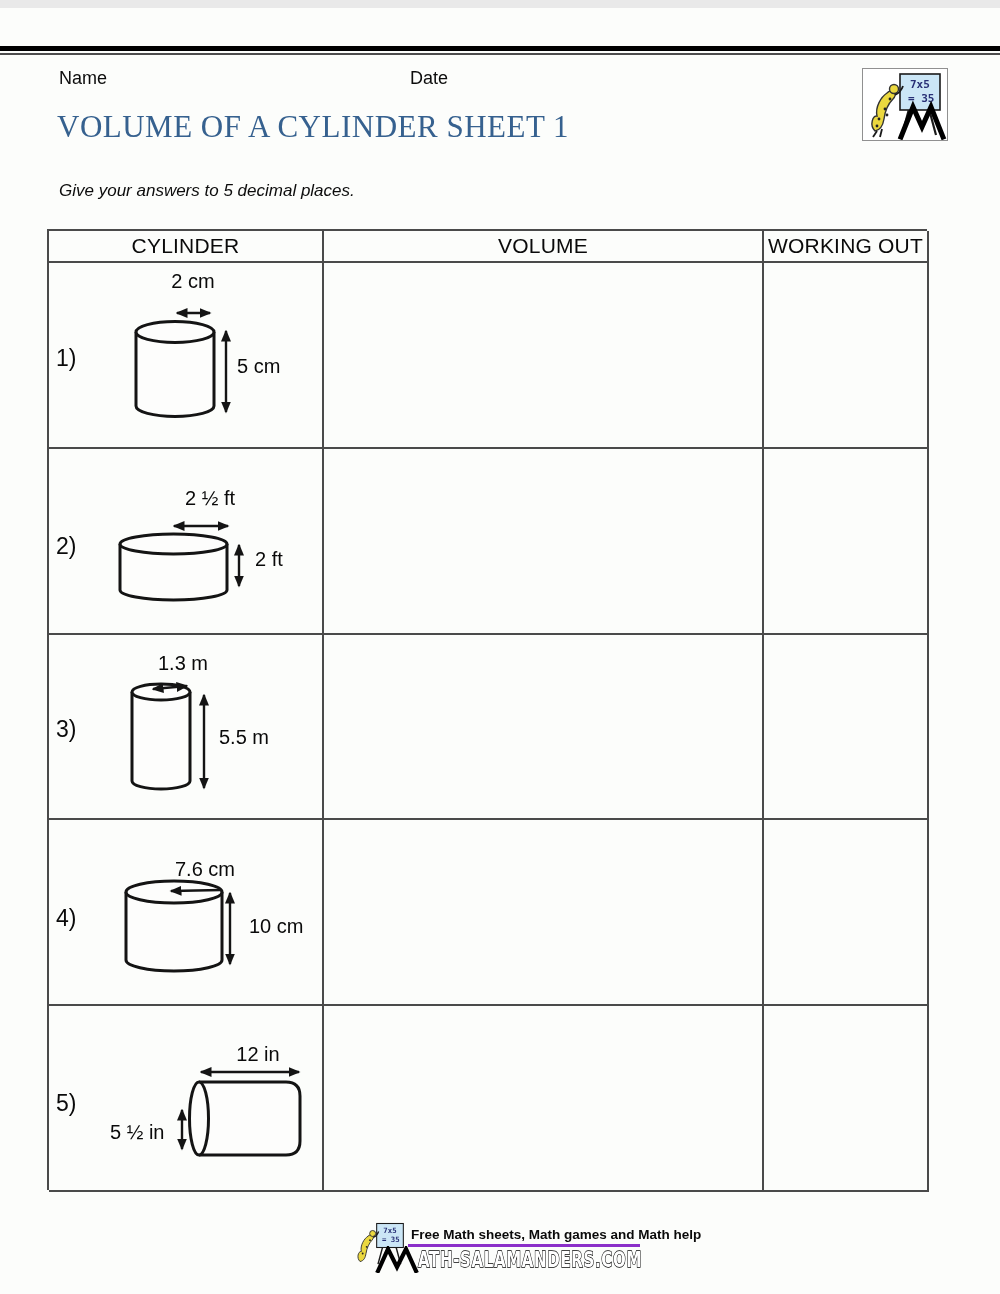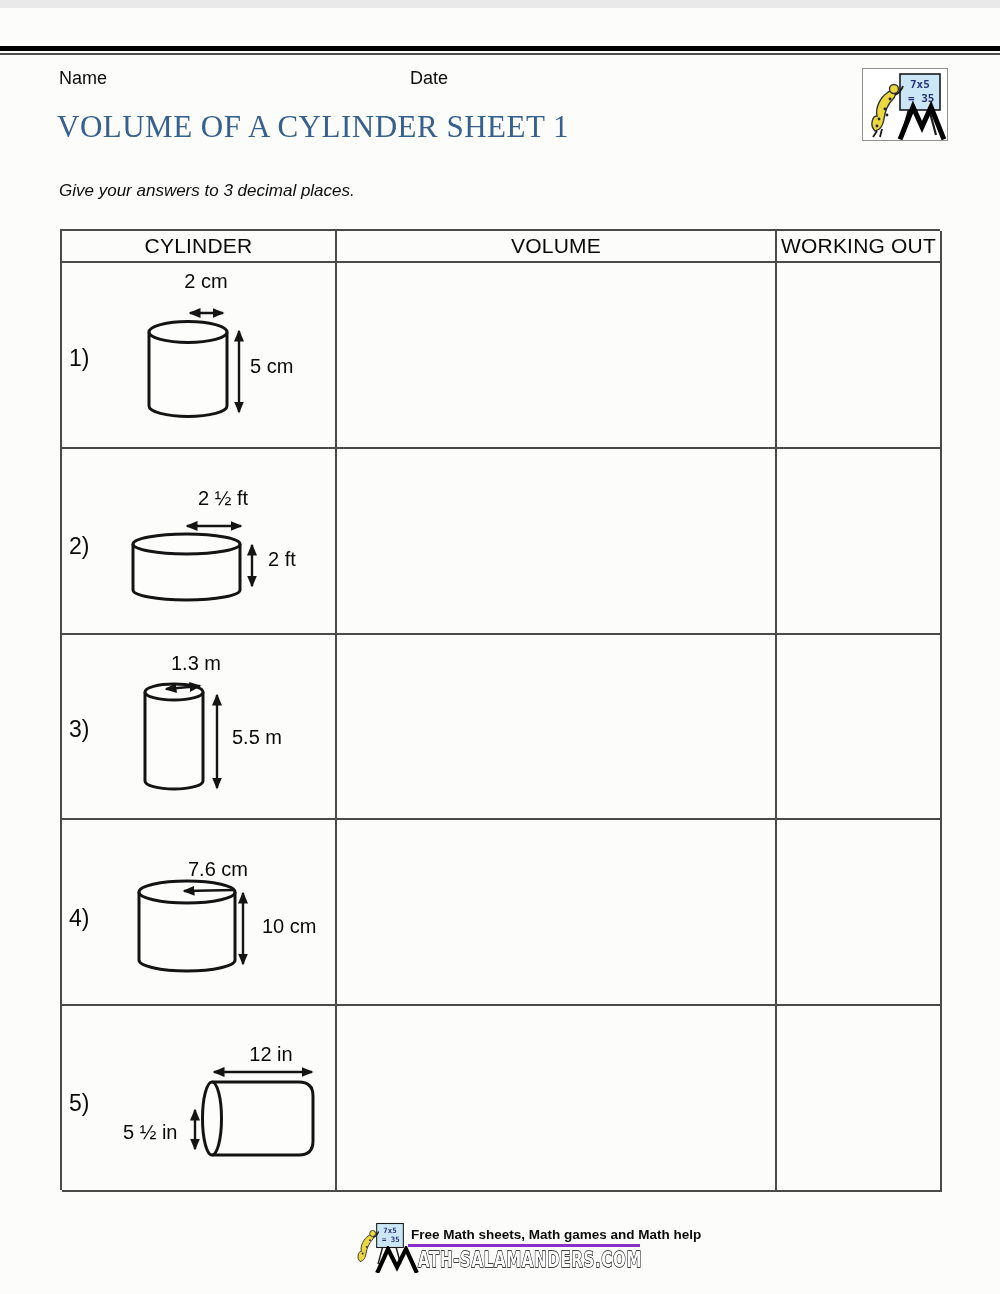--- a/index.html
+++ b/index.html
@@ -21,21 +21,21 @@
   .name-label{left:59px;}
   .date-label{left:410px;}
 
   .logo-box{position:absolute;left:862px;top:60px;width:86px;height:73px;background:#fff;border:1px solid #909090;}
 
   .page-title{position:absolute;left:57px;top:101px;font-family:"Liberation Serif",serif;font-weight:normal;
     font-size:31px;letter-spacing:.5px;color:var(--title-blue);white-space:nowrap;}
   .instr{position:absolute;left:59px;font-size:17px;font-style:italic;color:#0c0c0c;white-space:nowrap;}
   .instr1{top:146px;} .instr2{top:173px;}
 
-  .sheet-table{position:absolute;left:60px;top:221px;width:880px;height:961px;
+  .sheet-table{position:absolute;left:47px;top:221px;width:880px;height:961px;
     display:grid;grid-template-columns:275px 440px 165px;grid-template-rows:32px repeat(5,185.8px);
     border-top:2px solid var(--table-border);border-left:2px solid var(--table-border);}
   .cell{border-right:2px solid var(--table-border);border-bottom:2px solid var(--table-border);position:relative;}
   .hcell{display:flex;align-items:center;justify-content:center;font-size:21px;letter-spacing:.2px;color:#0a0a0a;}
 
   .qnum{position:absolute;font-size:23px;color:#0a0a0a;}
   .dim{position:absolute;font-size:20px;color:#0a0a0a;white-space:nowrap;}
   .dim-center{transform:translateX(-50%);}
   .cyl-svg{position:absolute;left:0;top:0;}
   .cyl-svg path,.cyl-svg ellipse{stroke:#141414;stroke-width:3;fill:none;}
@@ -88,21 +88,21 @@
         <circle class="mascot-spot" cx="16" cy="50" r="1.4"></circle>
         <circle class="mascot-spot" cx="22" cy="40" r="1.4"></circle>
         <circle class="mascot-spot" cx="27" cy="30" r="1.4"></circle>
         <circle class="mascot-spot" cx="14" cy="57" r="1.4"></circle>
         <circle class="mascot-spot" cx="24" cy="46" r="1.4"></circle>
       </g>
     </svg>
   </div>
 
   <h1 class="page-title">VOLUME OF A CYLINDER SHEET 1</h1>
-  <p class="instr instr2">Give your answers to 3 decimal places.</p>
+  <p class="instr instr2">Give your answers to 5 decimal places.</p>
 
   <div class="sheet-table">
     <div class="cell hcell">CYLINDER</div>
     <div class="cell hcell">VOLUME</div>
     <div class="cell hcell">WORKING OUT</div>
 
     <div class="cell">
       <span class="qnum" style="left:7px;top:82px">1)</span>
       <svg class="cyl-svg" width="271" height="182" viewBox="0 0 271 182">
         <defs>

